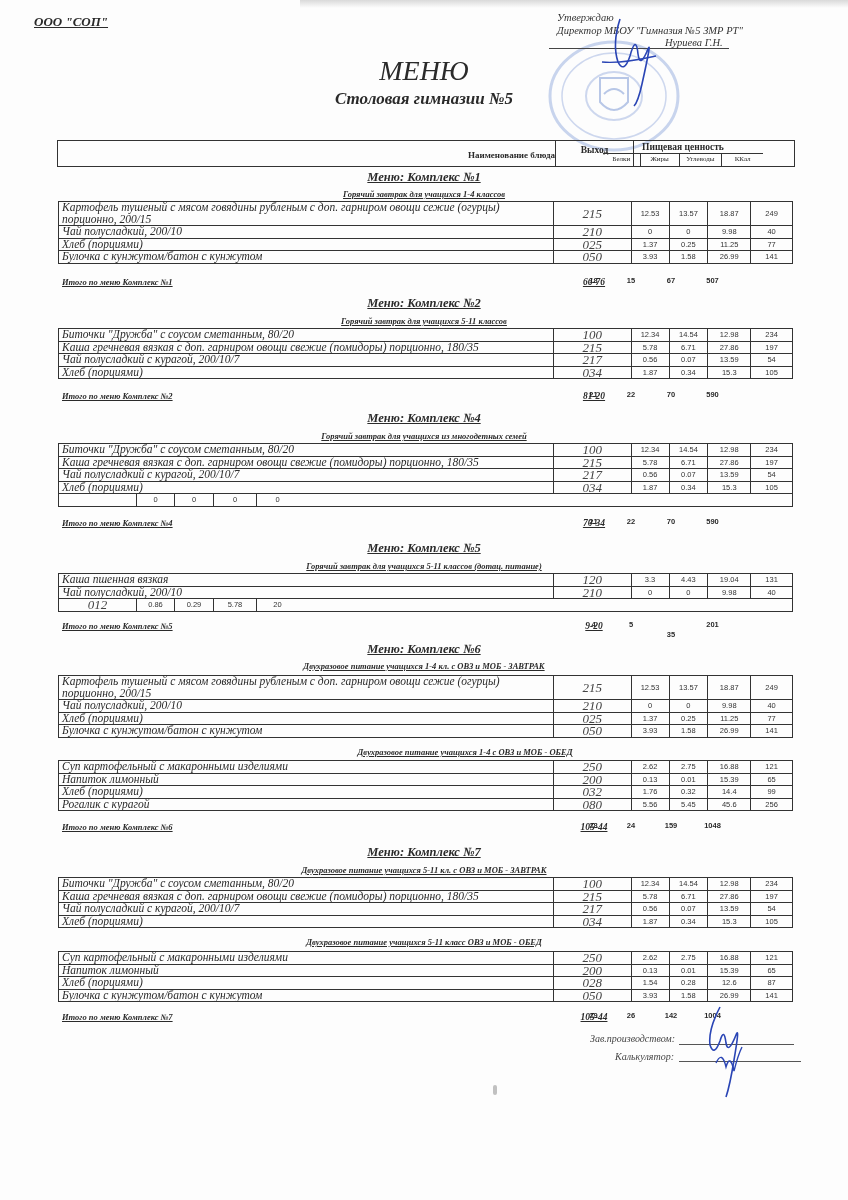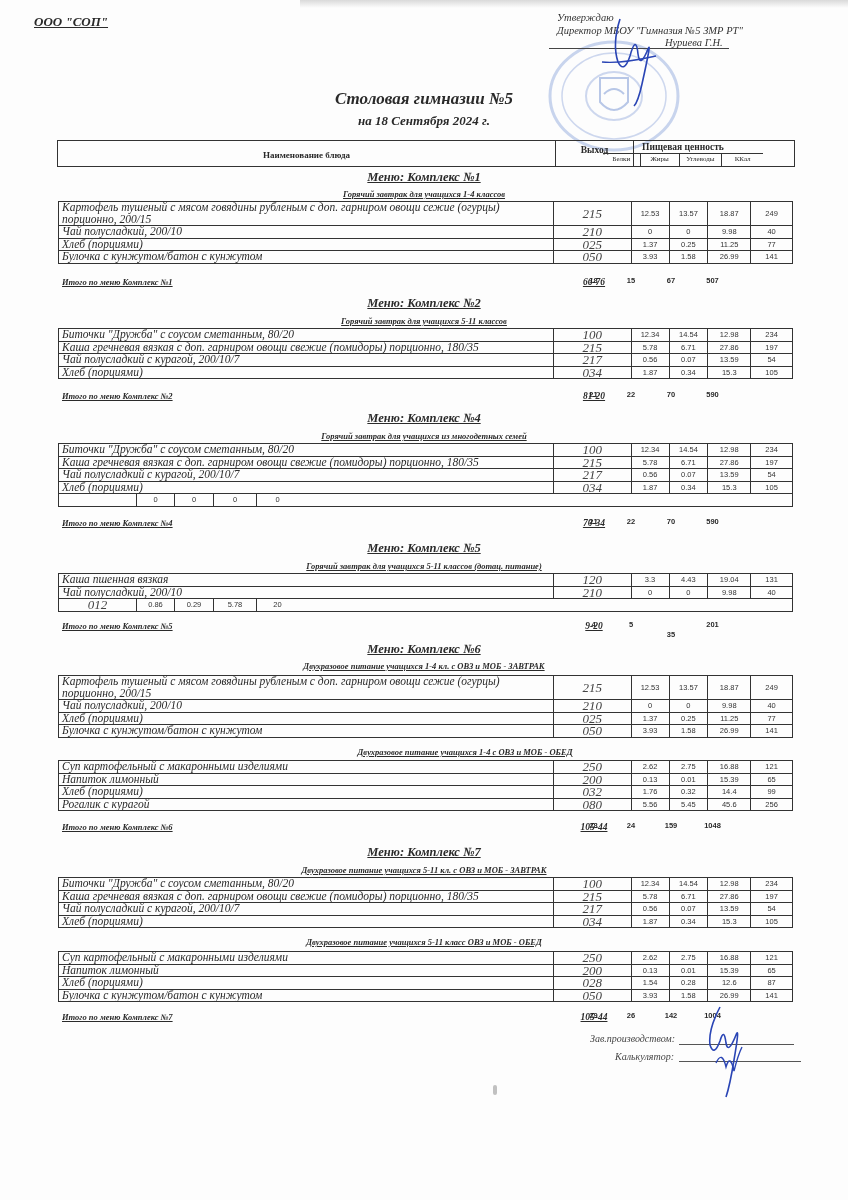--- a/index.html
+++ b/index.html
@@ -19,21 +19,21 @@
   .stamp { position:absolute; left:548px; top:40px; width:136px; height:112px; }
   .title { position:absolute; left:0; width:848px; text-align:center; font-style:italic; }
   .t1 { top:55px; font-size:28px; padding-left:0; }
   .t1 span, .t2 span, .t3 span { display:inline-block; }
   .t1 span { margin-left:0; }
   .t2 { top:89px; font-size:17px; font-weight:bold; }
   .t3 { top:113px; font-size:13px; font-weight:bold; }
 
   .hdr { position:absolute; left:57px; top:140px; width:736px; height:25px; border:1px solid #333; }
   .hdr .name { position:absolute; left:0; top:0; width:497px; height:25px; border-right:1px solid #333;
-     font-size:9px; font-weight:bold; text-align:center; line-height:28px; }
+     font-size:9px; font-weight:bold; text-align:right; line-height:28px; }
   .hdr .yield { position:absolute; left:498px; top:0; width:77px; height:25px; border-right:1px solid #333;
      font-size:9.5px; font-weight:bold; text-align:center; line-height:18px; }
   .hdr .nv { position:absolute; left:545px; top:0; width:160px; height:25px; }
   .hdr .nv-title { font-size:9.5px; font-weight:bold; text-align:center; line-height:13px; height:12px; border-bottom:1px solid #333; }
   .hdr .nv-cols { display:flex; height:12px; }
   .hdr .nv-cols div { font-size:7px; text-align:center; line-height:11px; border-right:1px solid #333; }
   .hdr .nv-cols div:last-child { border-right:none; }
 
   .sec-title { position:absolute; left:0; width:848px; text-align:center; font-size:12.5px; font-style:italic; font-weight:bold; text-decoration:underline; }
   .sub-title { position:absolute; left:0; width:848px; text-align:center; font-size:8.5px; font-style:italic; font-weight:bold; text-decoration:underline; }
@@ -82,22 +82,22 @@
     <div>Директор МБОУ "Гимназия №5 ЗМР РТ"</div>
     <div class="l3">Нуриева Г.Н.</div>
   </div>
   <div class="approve-line"></div>
 
   <svg class="sig" style="left:590px;top:14px;width:80px;height:95px;" viewBox="0 0 80 95">
     <path d="M30 5 Q22 30 28 48 Q34 60 40 42 Q46 20 48 40 Q50 55 58 35 Q62 25 52 70 Q48 88 44 92" fill="none" stroke="#2a45b5" stroke-width="1.6"></path>
     <path d="M12 48 Q30 50 66 42" fill="none" stroke="#2a45b5" stroke-width="1.3"></path>
   </svg>
 
+  <div class="title t1"><span>МЕНЮ</span></div>
   <div class="title t2"><span>Столовая гимназии №5</span></div>
-  <div class="title t3"><span>на 18 Сентября 2024 г.</span></div>
 
   <div class="hdr">
     <div class="name">Наименование блюда</div>
     <div class="yield">Выход</div>
     <div class="nv">
       <div class="nv-title">Пищевая ценность</div>
       <div class="nv-cols">
         <div style="width:37px">Белки</div>
         <div style="width:38px">Жиры</div>
         <div style="width:42px">Углеводы</div>

